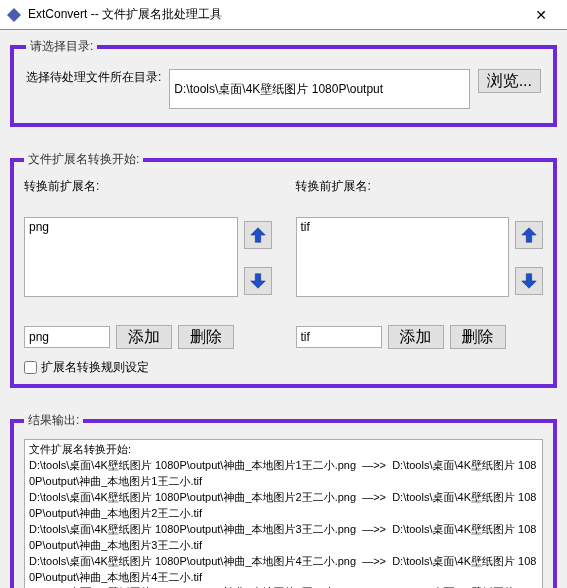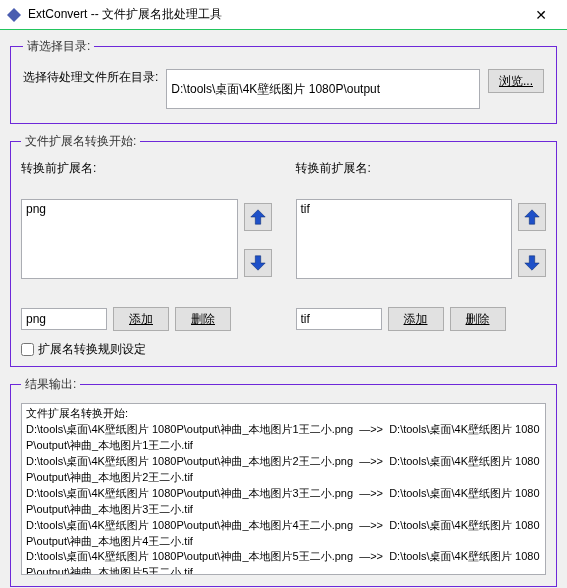--- a/index.html
+++ b/index.html
@@ -28,47 +28,46 @@
 .close-btn {
   width: 40px; height: 28px;
   display: flex; align-items: center; justify-content: center;
   font-size: 14px;
 }
 .client {
   padding: 8px 10px 6px 10px;
   background: #f0f0f0;
 }
 fieldset {
-  border: 1px solid #6d28d9;
+  border: 4px solid #6d28d9;
   padding: 10px 10px 8px 10px;
-  margin-bottom: 9px;
+  margin-bottom: 24px;
 }
 fieldset.dir-group { padding: 14px 12px; }
 legend { padding: 0 4px; color: #333; }
 .dir-row { display: flex; gap: 8px; }
 .dir-label { white-space: nowrap; }
 .dir-input {
   flex: 1;
   height: 40px;
   border: 1px solid #abadb3;
   padding: 2px 4px;
   font-family: inherit;
   font-size: 12px;
   background: #fff;
 }
 .btn {
   height: 24px;
   min-width: 56px;
   border: 1px solid #adadad;
   background: #e1e1e1;
   font-family: inherit;
-  font-size: 12px;
+  font-size: 16px;
   padding: 0 8px;
   cursor: pointer;
-  text-decoration: underline;
 }
 .rule-cols {
   display: flex;
   gap: 24px;
 }
 .rule-col { flex: 1; display: flex; flex-direction: column; gap: 18px; }
 .col-label { margin-bottom: 4px; }
 .ext-row { display: flex; gap: 6px; align-items: flex-start; }
 .ext-list {
   flex: 1;

